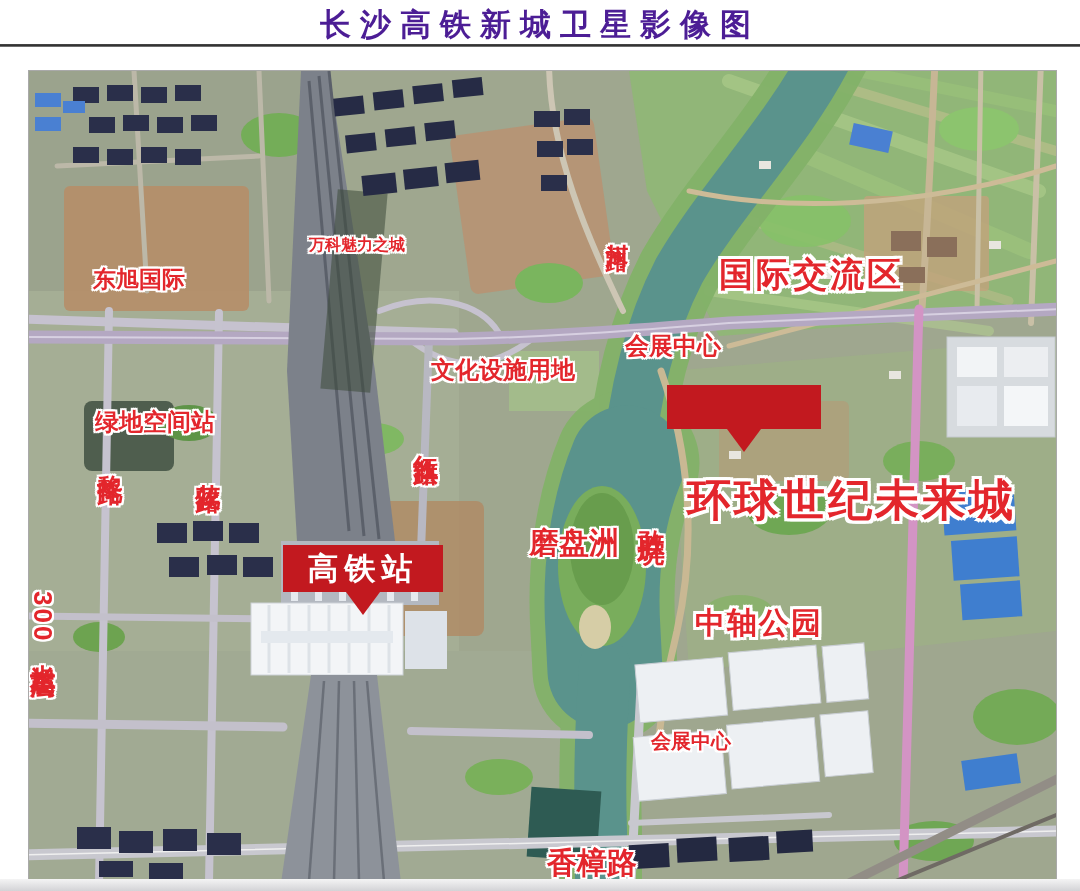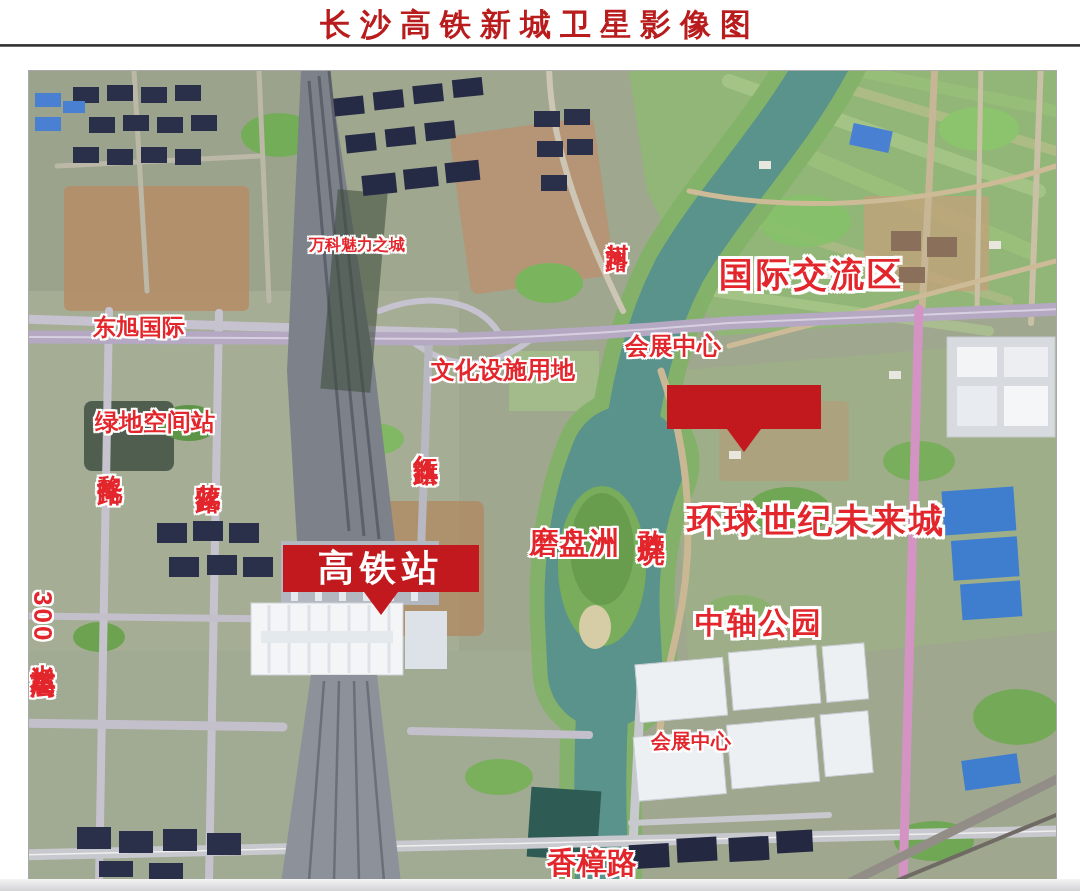--- a/index.html
+++ b/index.html
@@ -6,21 +6,21 @@
   body{
     width:1080px;height:891px;position:relative;overflow:hidden;
     background:#ffffff;
     font-family:"Liberation Sans","DejaVu Sans",sans-serif;
   }
   
   .page-title{
     position:absolute;left:0;top:4px;width:100%;
     text-align:center;
     font-family:"Liberation Serif","DejaVu Serif",serif;
-    font-weight:bold;font-size:31px;letter-spacing:9px;color:#b91c1c;
+    font-weight:bold;font-size:31px;letter-spacing:9px;color:#4c1d95;
   }
   .title-rule{
     position:absolute;left:0;top:44px;width:100%;height:3px;
     background:linear-gradient(#4a4a4a,#2f2f2f 60%,#9a9a9a);
   }
   
   .map{
     position:absolute;left:28px;top:70px;width:1027px;height:808px;
     border:1px solid #a9a9a9;box-sizing:content-box;overflow:hidden;
     background:#9fa78f;
@@ -286,41 +286,41 @@
       <rect x="730" y="90" width="12" height="8"></rect>
         <rect x="790" y="200" width="12" height="8"></rect>
       <rect x="860" y="300" width="12" height="8"></rect>
         <rect x="700,"></rect>
       <rect x="700" y="380" width="12" height="8"></rect>
         <rect x="960" y="170" width="12" height="8"></rect>
       <rect x="760" y="320" width="12" height="8"></rect>
     </g>
   </svg>
 
-  <div class="lbl" style="left:64px;top:196px;font-size:23px;margin-top:48px;">东旭国际</div>
+  <div class="lbl" style="left:64px;top:196px;font-size:23px;">东旭国际</div>
   <div class="lbl" style="left:280px;top:166px;font-size:16px;">万科魅力之城</div>
   <div class="lbl vert" style="left:576px;top:154px;font-size:23px;">川河路</div>
   <div class="lbl xl" style="left:654px;top:186px;font-size:34px;letter-spacing:3px;padding-left:36px;">国际交流区</div>
   <div class="lbl" style="left:596px;top:262px;font-size:24px;">会展中心</div>
   <div class="lbl" style="left:402px;top:286px;font-size:24px;">文化设施用地</div>
   <div class="lbl" style="left:66px;top:338px;font-size:24px;">绿地空间站</div>
   <div class="lbl vert" style="left:68px;top:384px;font-size:25px;">黎托路</div>
   <div class="lbl vert" style="left:166px;top:392px;font-size:25px;">花候路</div>
   <div class="lbl vert" style="left:384px;top:364px;font-size:25px;">红旗路</div>
   <div class="lbl" style="left:500px;top:456px;font-size:30px;">磨盘洲</div>
   <div class="lbl vert" style="left:608px;top:438px;font-size:27px;">敢胜垸</div>
-  <div class="lbl xl" style="left:658px;top:432px;font-size:34px;letter-spacing:3px;">环球世纪未来城</div>
+  <div class="lbl xl" style="left:658px;top:406px;font-size:44px;letter-spacing:3px;">环球世纪未来城</div>
   <div class="lbl xl" style="left:666px;top:536px;font-size:30px;letter-spacing:2px;">中轴公园</div>
   <div class="lbl" style="left:622px;top:660px;font-size:20px;">会展中心</div>
   <div class="lbl vert" style="left:0px;top:520px;font-size:26px;">300米超高层</div>
   <div class="lbl" style="left:518px;top:776px;font-size:30px;text-align:center;">香樟路</div>
 
   <div class="callout" style="left:638px;top:314px;width:154px;height:44px;font-size:29px;">
     <span class="down-arrow"></span>
   </div>
-  <div class="callout" style="left:254px;top:474px;width:196px;height:47px;font-size:36px;">
+  <div class="callout" style="left:254px;top:474px;width:160px;height:47px;font-size:31px;">
     <span>高铁站</span>
     <span class="down-arrow"></span>
   </div>
 
 </div>
 
 <div class="footer-strip"></div>
 
 </body></html>

